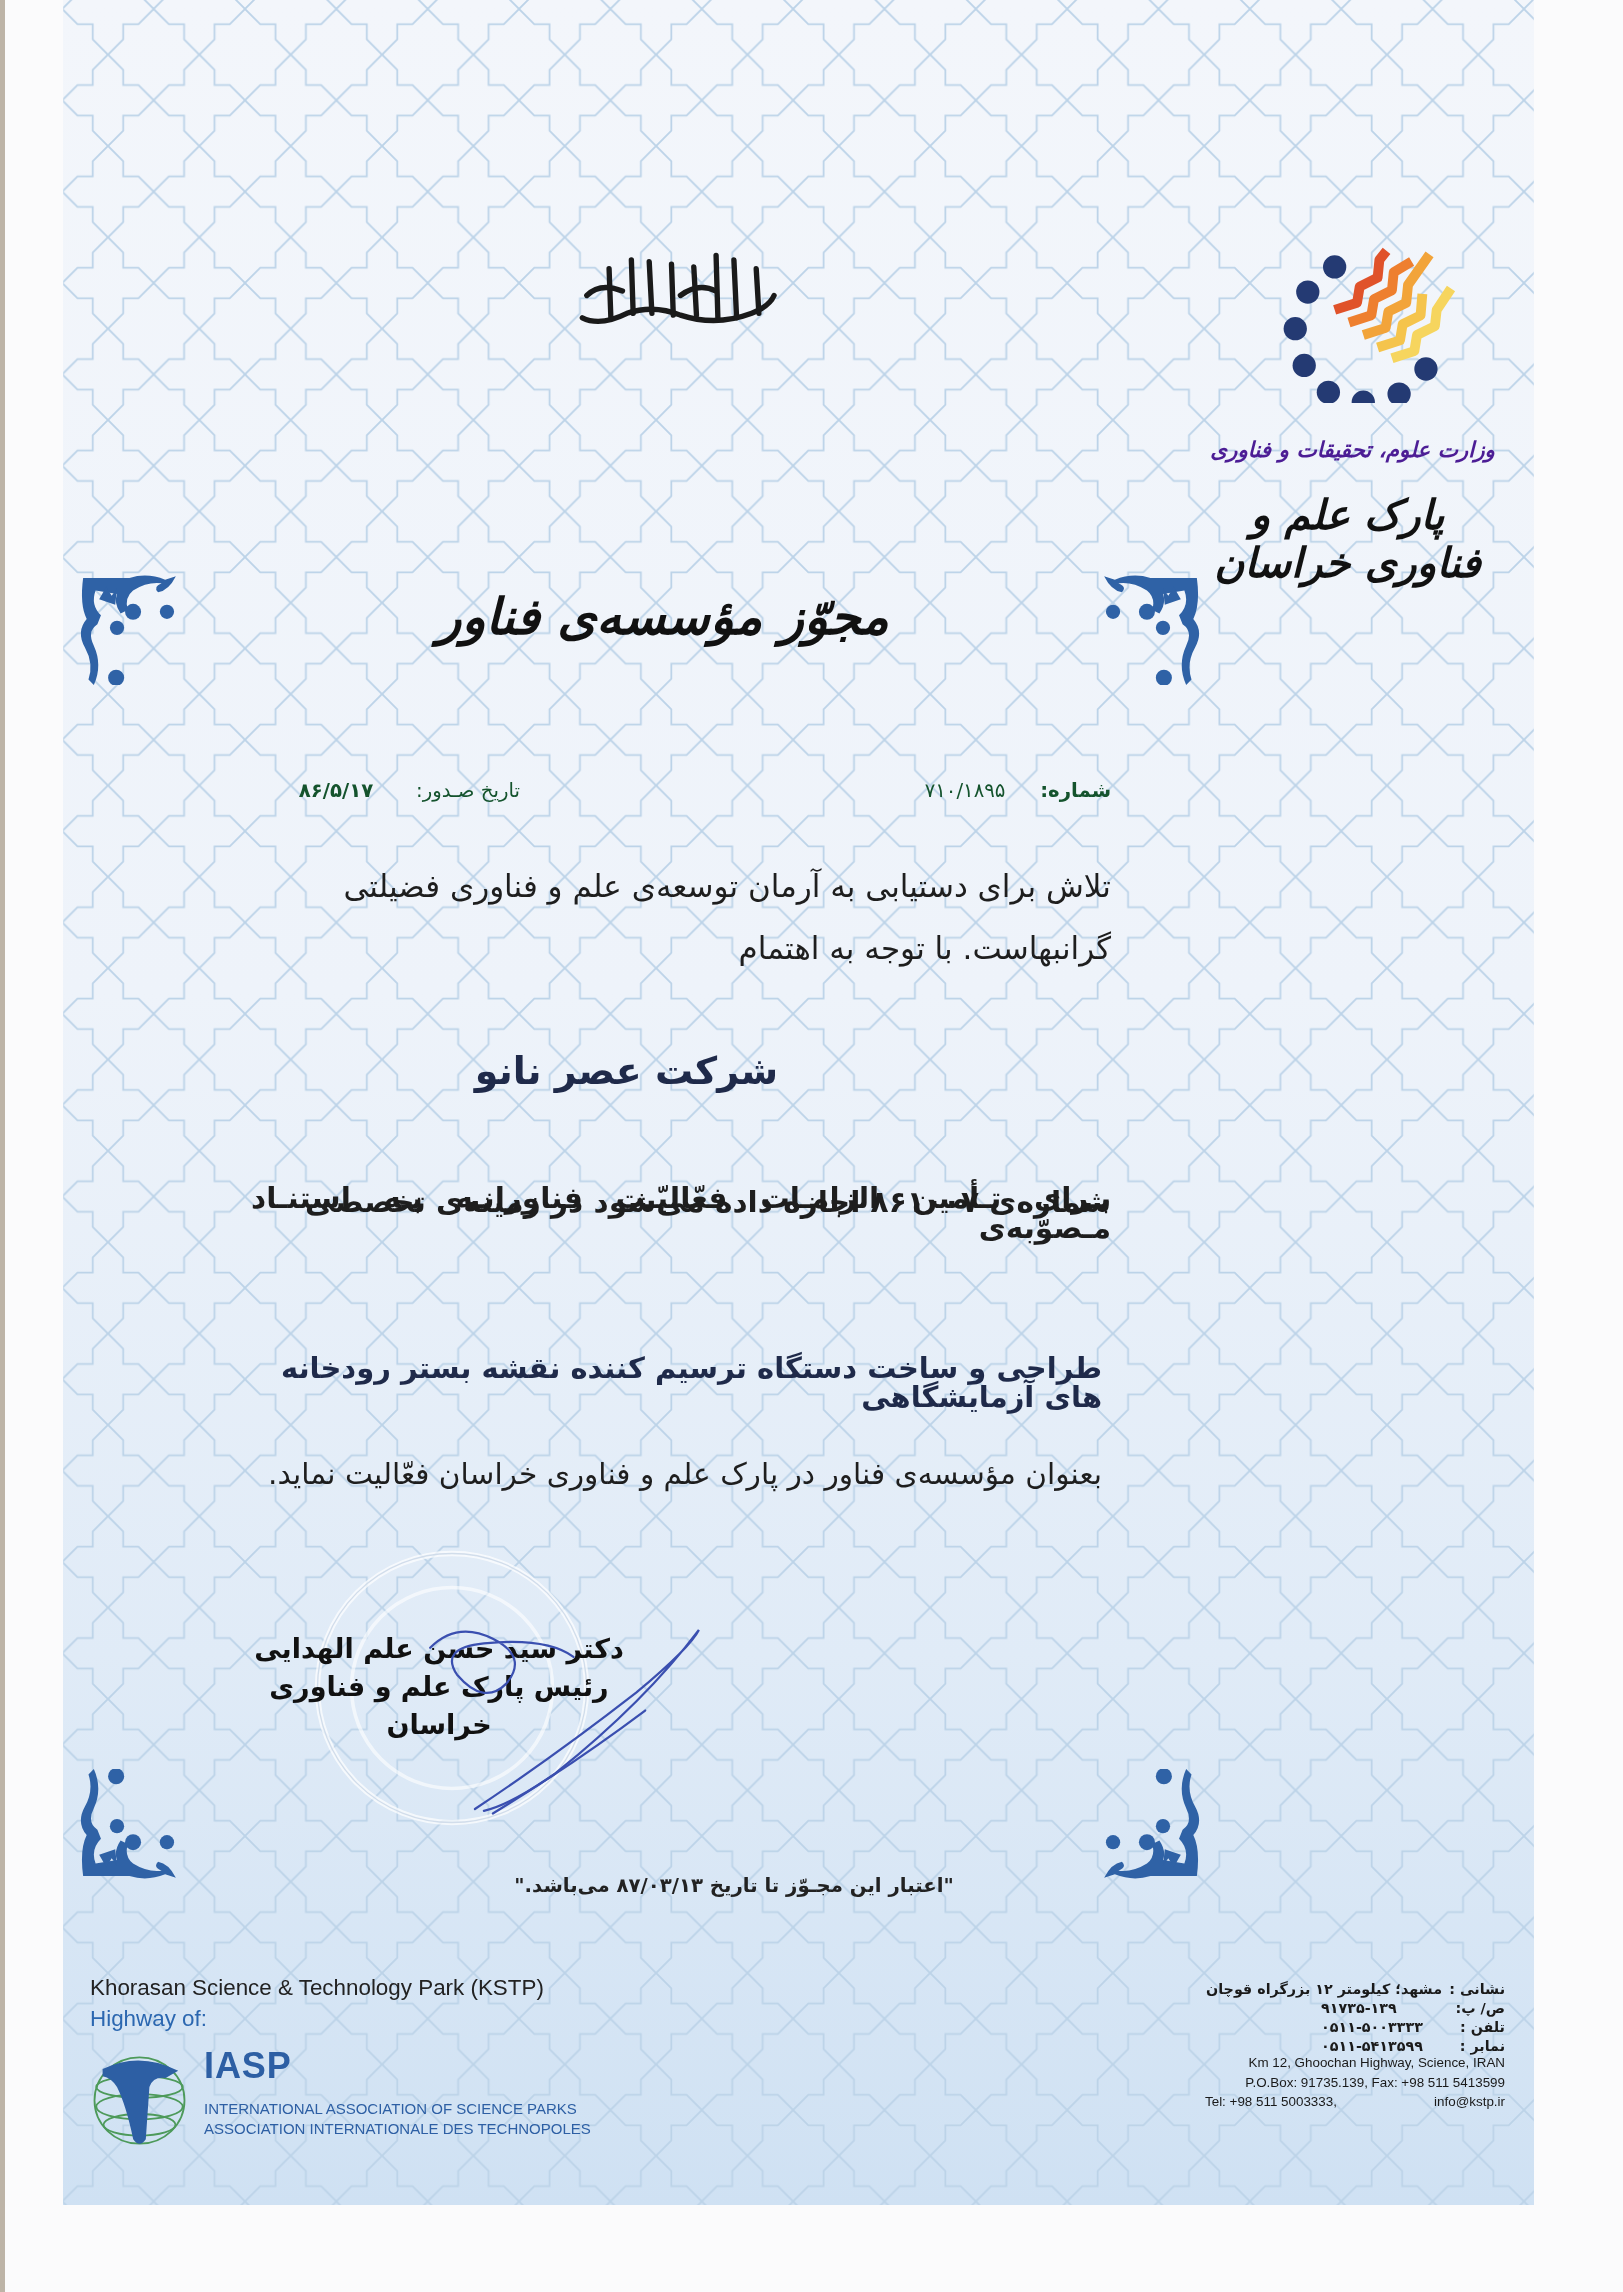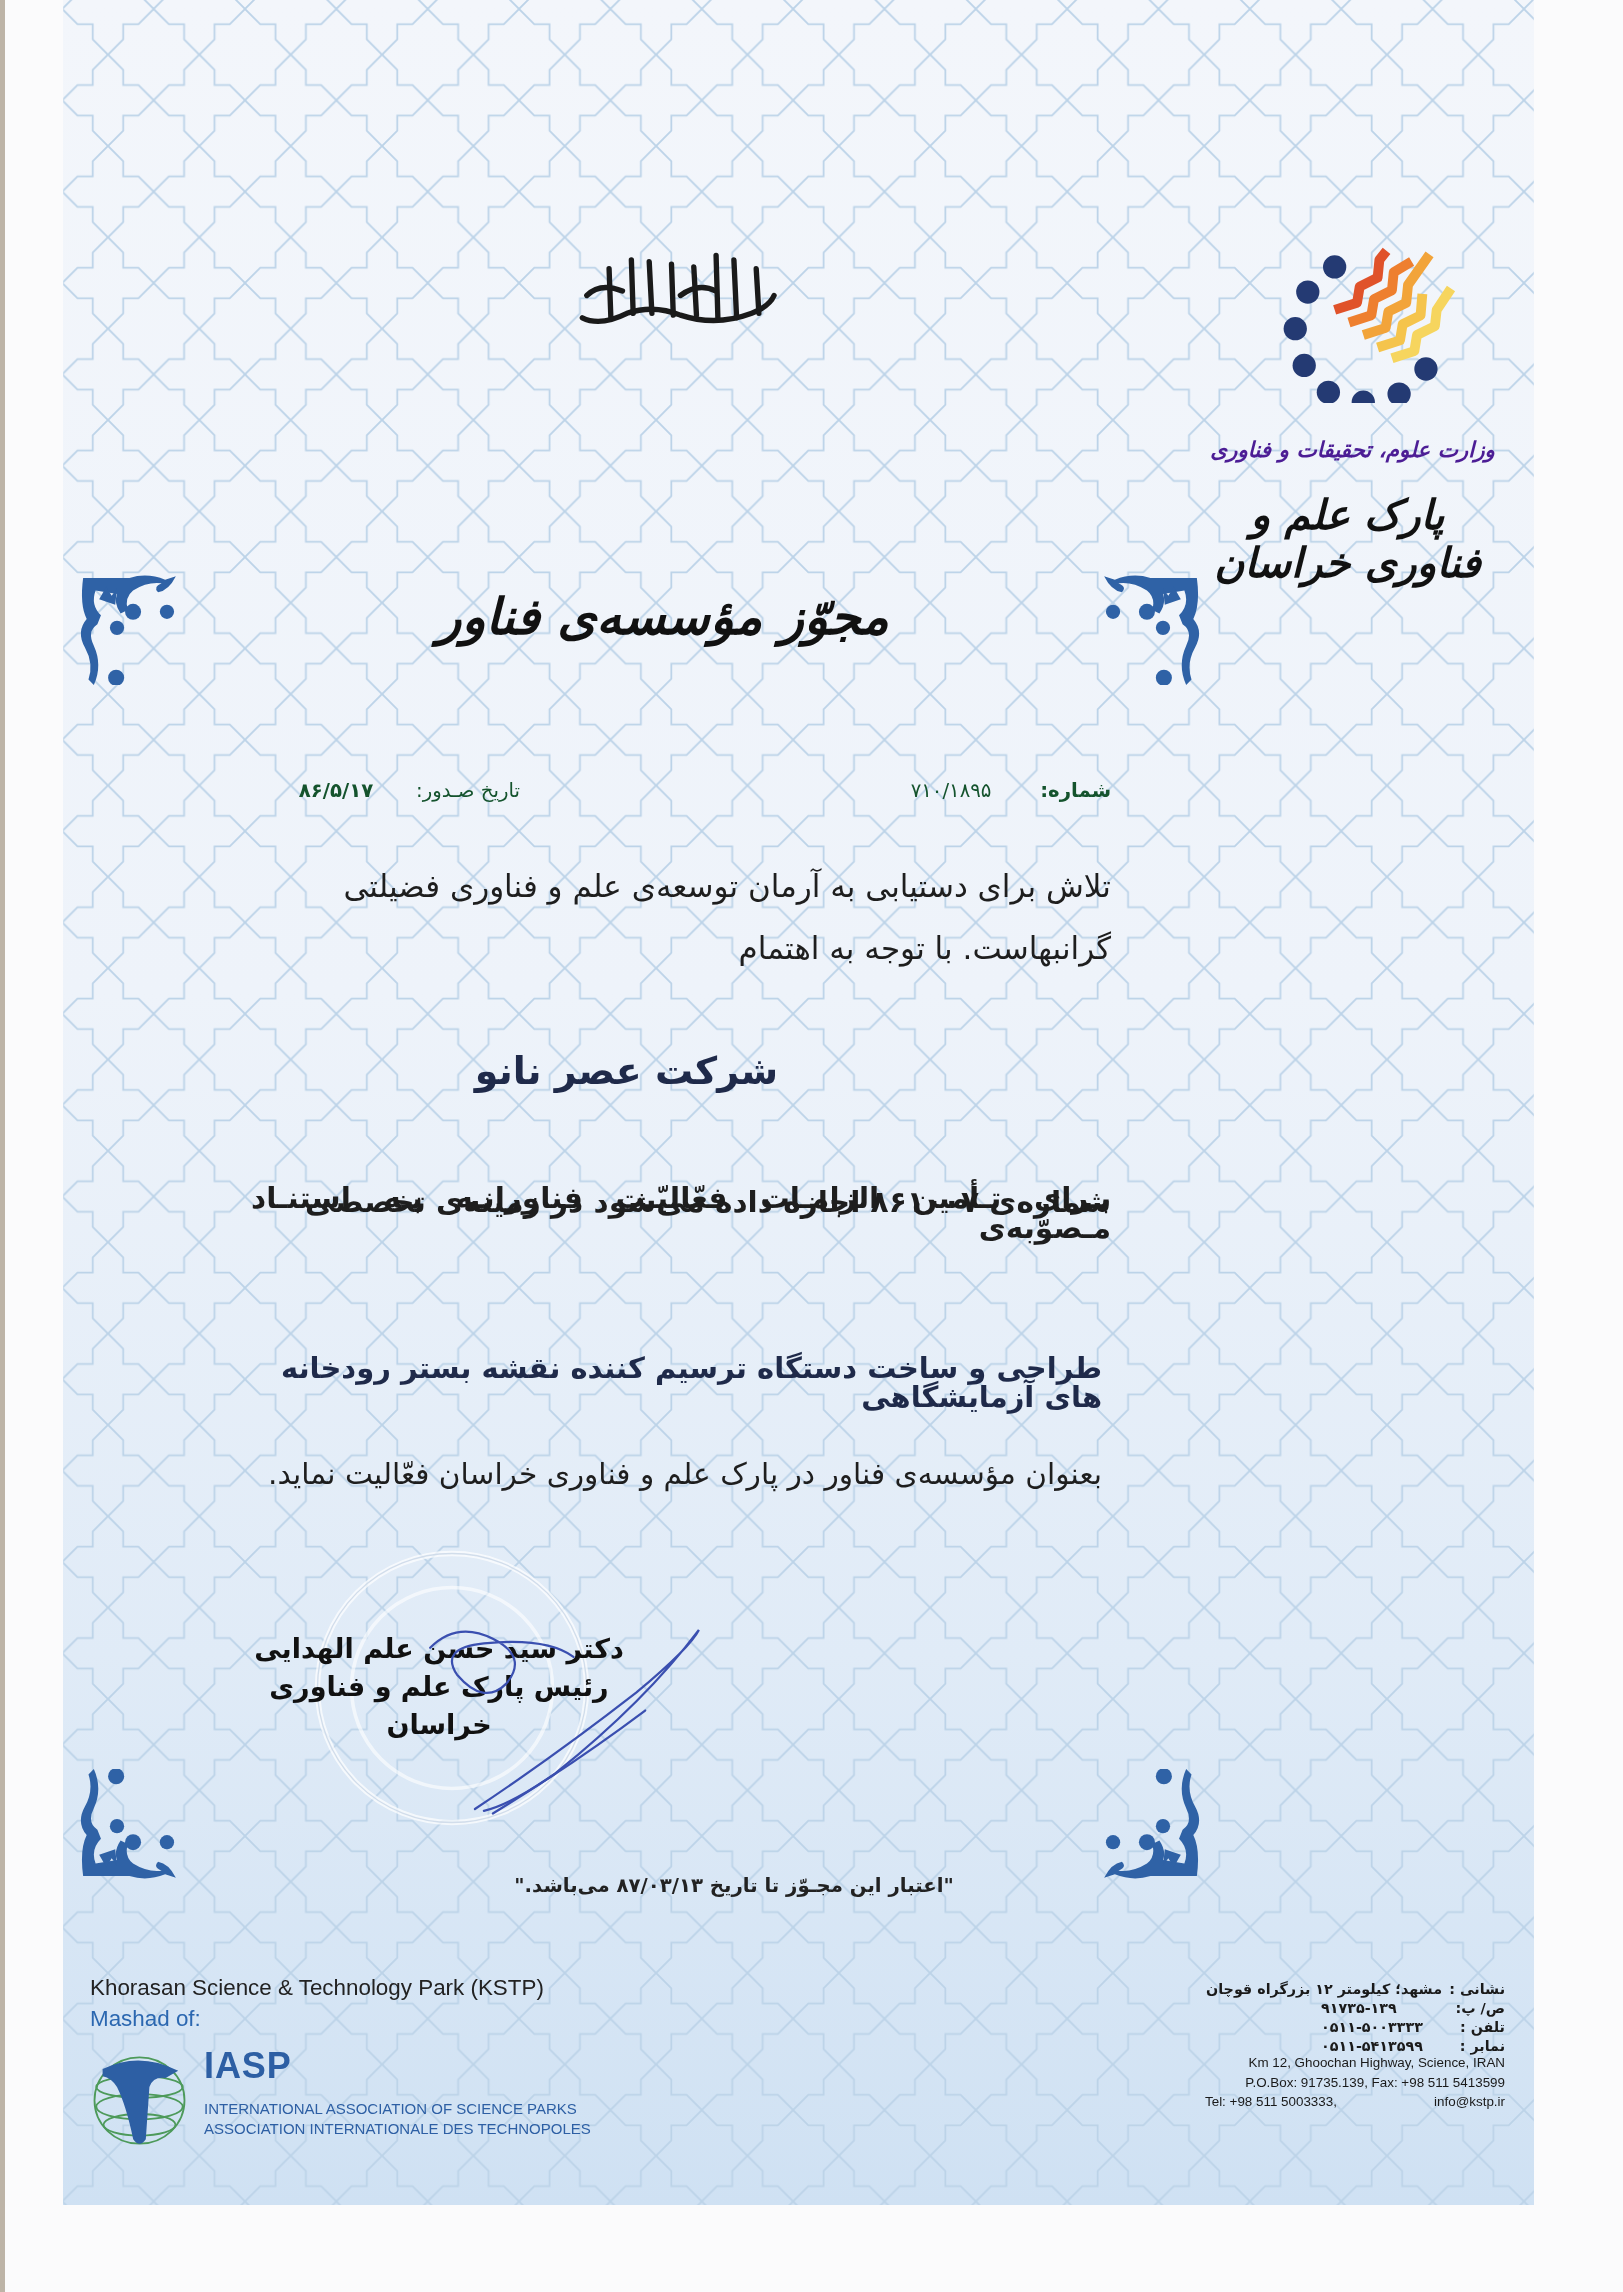--- a/index.html
+++ b/index.html
@@ -161,21 +161,21 @@
         <circle cx="45" cy="132" r="9"></circle>
     <path d="M26 44 L34 30 L40 40 L46 32 L44 50 Z"></path>
   </g>
     </svg>
 </div>
 
 <div class="abs title rtl">مجوّز مؤسسه‌ی فناور</div>
 
 <div class="abs meta rtl" style="left:896px;width:215px;text-align:right;">
   <span>شماره:</span>
-  <span class="lbl" style="margin-right:42px;margin-left:0;">۷۱۰/۱۸۹۵</span>
+  <span class="lbl" style="margin-right:28px;margin-left:0;">۷۱۰/۱۸۹۵</span>
 </div>
 <div class="abs meta rtl" style="left:251px;width:269px;text-align:right;">
   <span style="font-weight:normal;">تاریخ صـدور:</span>
   <span style="margin-right:36px;">۸۶/۵/۱۷</span>
 </div>
 
 <div class="abs para p1a rtl">تلاش برای دستیابی به آرمان توسعه‌ی علم و فناوری فضیلتی</div>
 <div class="abs para p1b rtl">گرانبهاست. با توجه به اهتمام</div>
 <div class="abs para company rtl">شرکت عصر نانو</div>
 <div class="abs para p2a rtl">بـرای تـأمین الزامـات فعّالیّـت فناورانـه بـه استنـاد مـصوّبه‌ی</div>
@@ -200,21 +200,21 @@
       <path d="M10 40 Q40 10 80 30 Q120 50 95 80 Q70 105 40 70 Q20 40 70 35 Q140 28 170 50"></path>
       <path d="M60 220 Q150 160 240 90 Q300 40 310 20 Q250 100 150 180 Q100 215 70 222"></path>
       <path d="M80 225 Q170 170 250 110"></path>
     </g>
   </svg>
 </div>
 
 <div class="abs validity rtl">"اعتبار این مجـوّز تا تاریخ ۸۷/۰۳/۱۳ می‌باشد."</div>
 
 <div class="abs kstp">Khorasan Science &amp; Technology Park (KSTP)</div>
-<div class="abs member">Mashad of:</div>
+<div class="abs member">Highway of:</div>
 <div class="abs iasp-logo">
   <svg width="99" height="99" viewBox="0 0 110 110">
     <g fill="none" stroke="#4d9a5a" stroke-width="2">
       <ellipse cx="55" cy="55" rx="50" ry="48"></ellipse>
         <ellipse cx="55" cy="40" rx="48" ry="12"></ellipse>
       <ellipse cx="55" cy="62" rx="48" ry="14"></ellipse>
         <ellipse cx="55" cy="82" rx="40" ry="12"></ellipse>
     </g>
     <path d="M14 20 Q55 0 98 22 L84 30 Q70 28 66 40 L62 98 Q55 108 48 98 Q40 60 30 40 Q24 30 14 28 Z" fill="#2d5fa4"></path>
   </svg>

